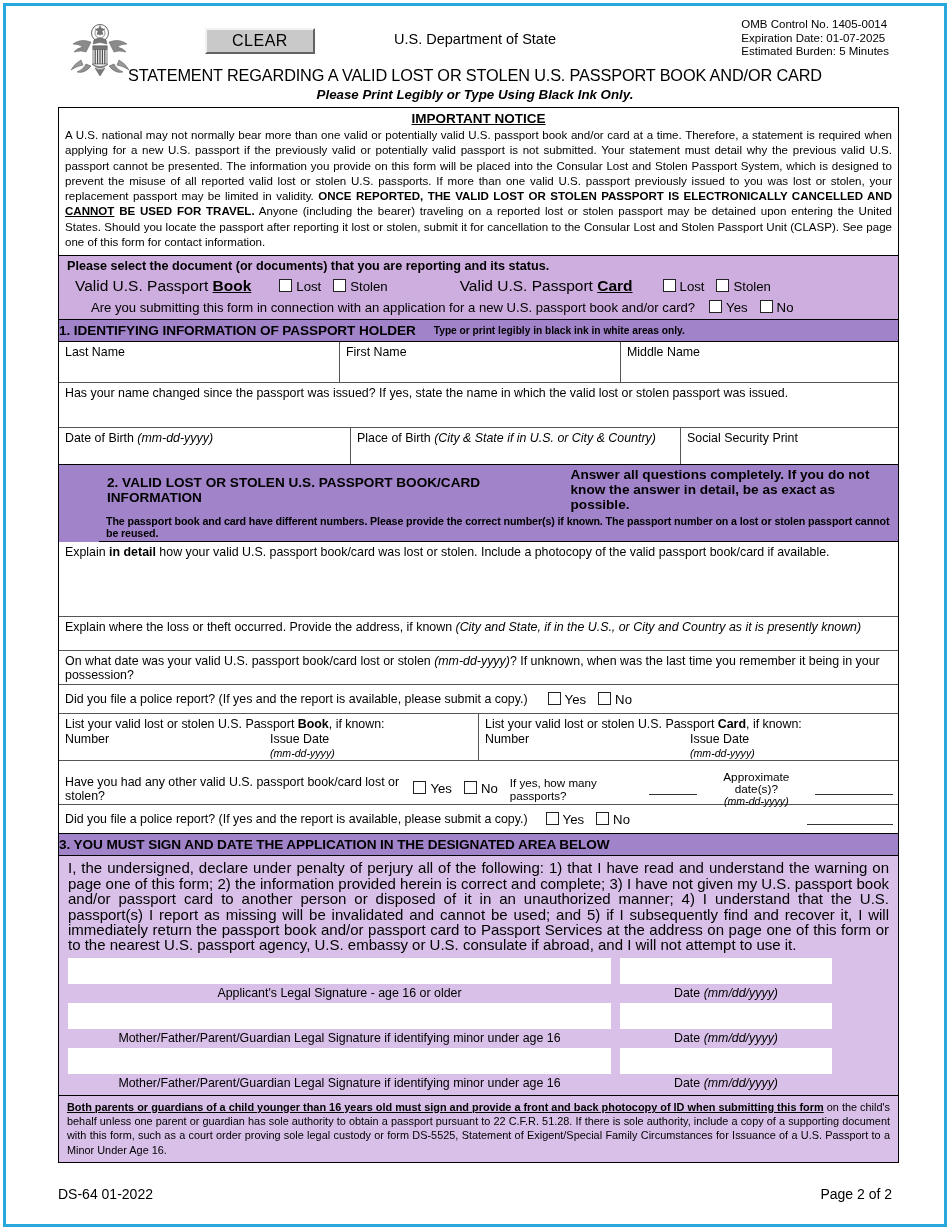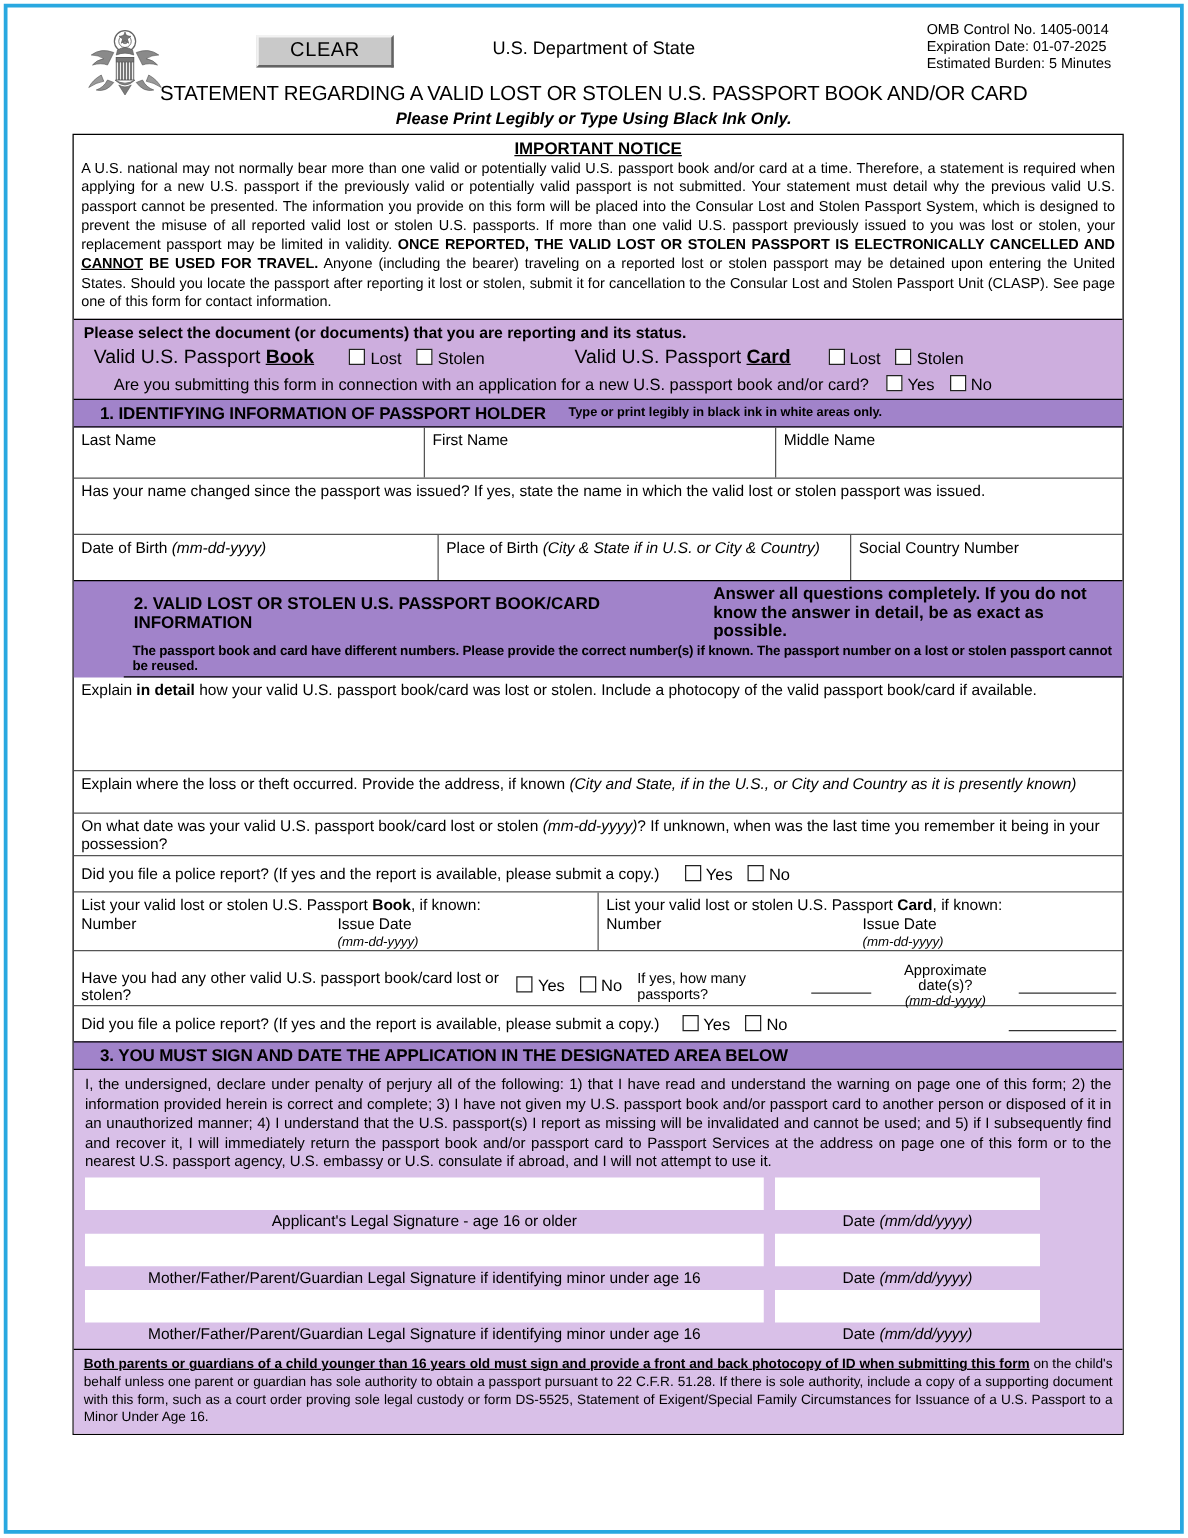--- a/index.html
+++ b/index.html
@@ -91,21 +91,21 @@
     display:inline-block; width:13px; height:13px;
     border:1.3px solid #222; background:#fff;
     vertical-align:-1px; margin:0 4px 0 0;
   }
   .opt{ font-size:13.2px; margin-right:12px; white-space:nowrap; }
   .sel-q{ font-size:13.1px; margin-top:5px; display:flex; align-items:center; }
 
   
   .sechdr{
     border-top:1.5px solid #000; border-bottom:1.5px solid #000;
-    padding:3px 6px 3px 21px;
+    padding:3px 6px 3px 0;
     font-weight:bold; font-size:13.6px; letter-spacing:-.1px;
     display:flex; align-items:center;
   }
   .sechdr .note{
     font-size:10.2px; line-height:11.6px; font-weight:bold;
     margin-left:auto; text-align:left; letter-spacing:0;
   }
   .sechdr2line{
     padding:2px 6px 2px 8px;
     font-weight:bold; font-size:13.6px;
@@ -127,21 +127,21 @@
   }
   .cell:last-child{ border-right:none; }
   .cell i{ font-style:italic; }
   .cell b{ font-weight:bold; }
   .h40{ height:40px; } .h44{ height:44px; } .h36{ height:36px; }
   .h33{ height:33px; } .h28{ height:28px; }
   .h74{ height:74px; } .h46{ height:46px; }
 
   
   .s3-text{
-    font-size:12px; line-height:15.4px; text-align:justify;
+    font-size:15px; line-height:15.4px; text-align:justify;
     padding:4px 9px 5px 9px;
     border-radius:20px;
   }
   .sigwrap{ padding:0 9px 2px 9px; }
   .sigrow{ display:flex; gap:9px; }
   .sigbox{ background:#fff; height:26px; border:none; }
   .sigbox.sig{ flex:0 0 543px; }
   .sigbox.date{ flex:0 0 212px; }
   .caprow{ display:flex; gap:9px; font-size:12.4px; padding:2px 0 3px 0; }
   .caprow .c1{ flex:0 0 543px; text-align:center; }
@@ -258,21 +258,21 @@
         <div class="cell h40" style="flex:1;"><span>Middle Name</span></div>
       </div>
 
       <div class="frow">
         <div class="cell h44" style="flex:1;"><span>Has your name changed since the passport was issued? If yes, state the name in which the valid lost or stolen passport was issued.</span></div>
       </div>
 
       <div class="frow">
         <div class="cell h36" style="flex:0 0 292px;"><span>Date of Birth </span><i>(mm-dd-yyyy)</i></div>
         <div class="cell h36" style="flex:0 0 330px;"><span>Place of Birth </span><i>(City &amp; State if in U.S. or City &amp; Country)</i></div>
-        <div class="cell h36" style="flex:1;"><span>Social Country Number</span></div>
+        <div class="cell h36" style="flex:1;"><span>Social Security Print</span></div>
       </div>
 
 
     </div>
 
     <div class="purple-hdr" style="border-top:1.5px solid #000;padding-left:40px;">
       <div class="sechdr2line" style="display:flex;align-items:center;">
         <span>2. VALID LOST OR STOLEN U.S. PASSPORT BOOK/CARD INFORMATION</span>
         <span class="note" style="margin-left:auto;">
           <span>Answer all questions completely. If you do not</span><br>
@@ -384,15 +384,19 @@
           <div class="c2"><span>Date </span><i>(mm/dd/yyyy)</i></div>
         </div>
 
       </div>
 
       <div class="parents"><span class="u">Both parents or guardians of a child younger than 16 years old must sign and provide a front and back photocopy of ID when submitting this form</span><span> on the child's behalf unless one parent or guardian has sole authority to obtain a passport pursuant to 22 C.F.R. 51.28. If there is sole authority, include a copy of a supporting document with this form, such as a court order proving sole legal custody or form DS-5525, Statement of Exigent/Special Family Circumstances for Issuance of a U.S. Passport to a Minor Under Age 16.</span></div>
     </div>
 
   </div>
 
+  <div class="footer">
+    <div>DS-64 01-2022</div>
+    <div>Page 2 of 2</div>
+  </div>
 
 </div>
 </div>
 
 </body></html>

